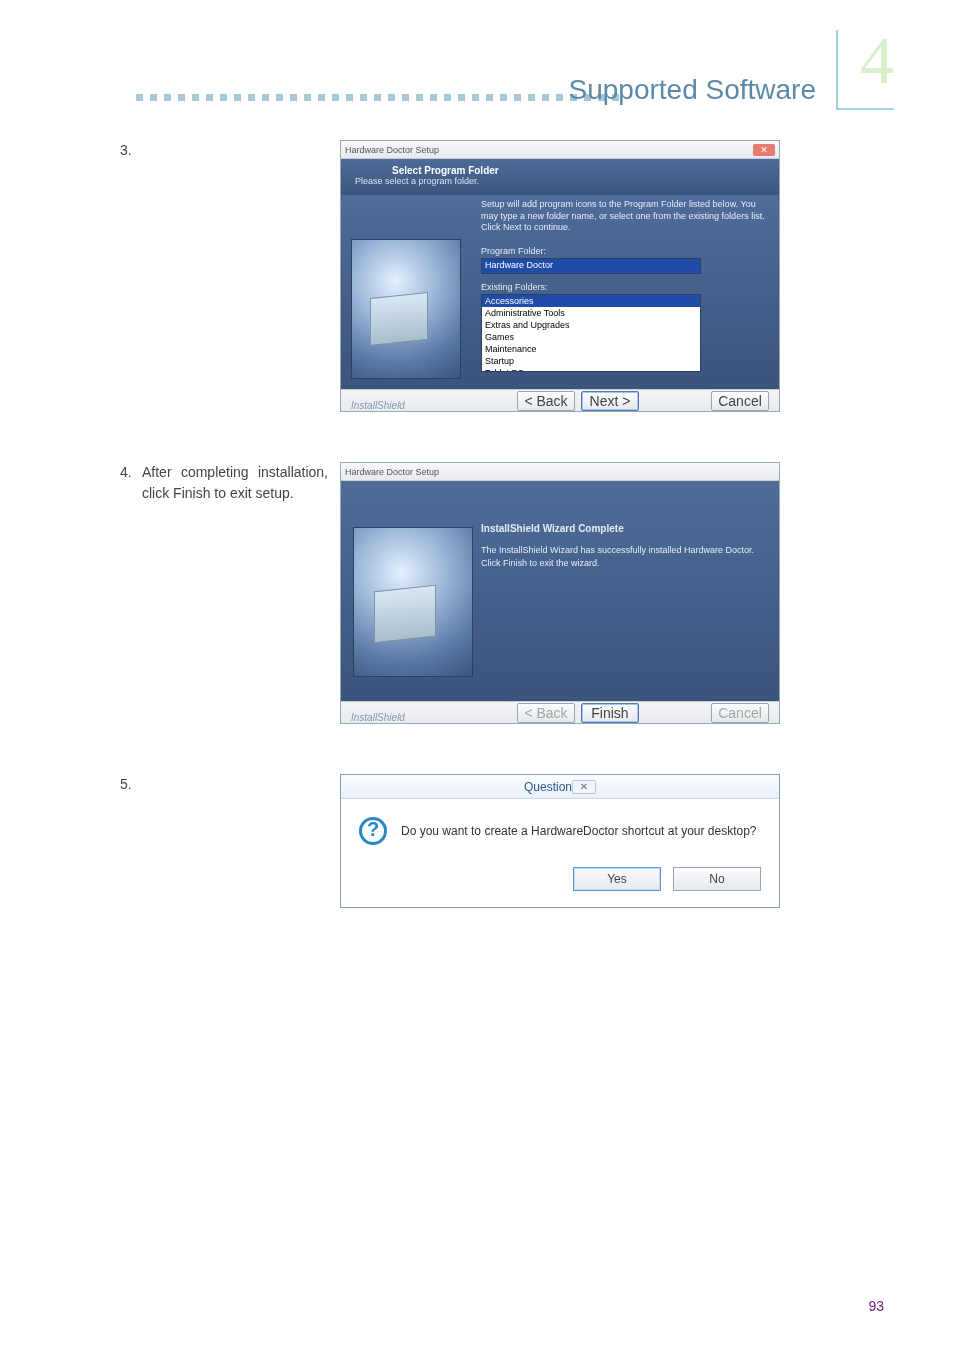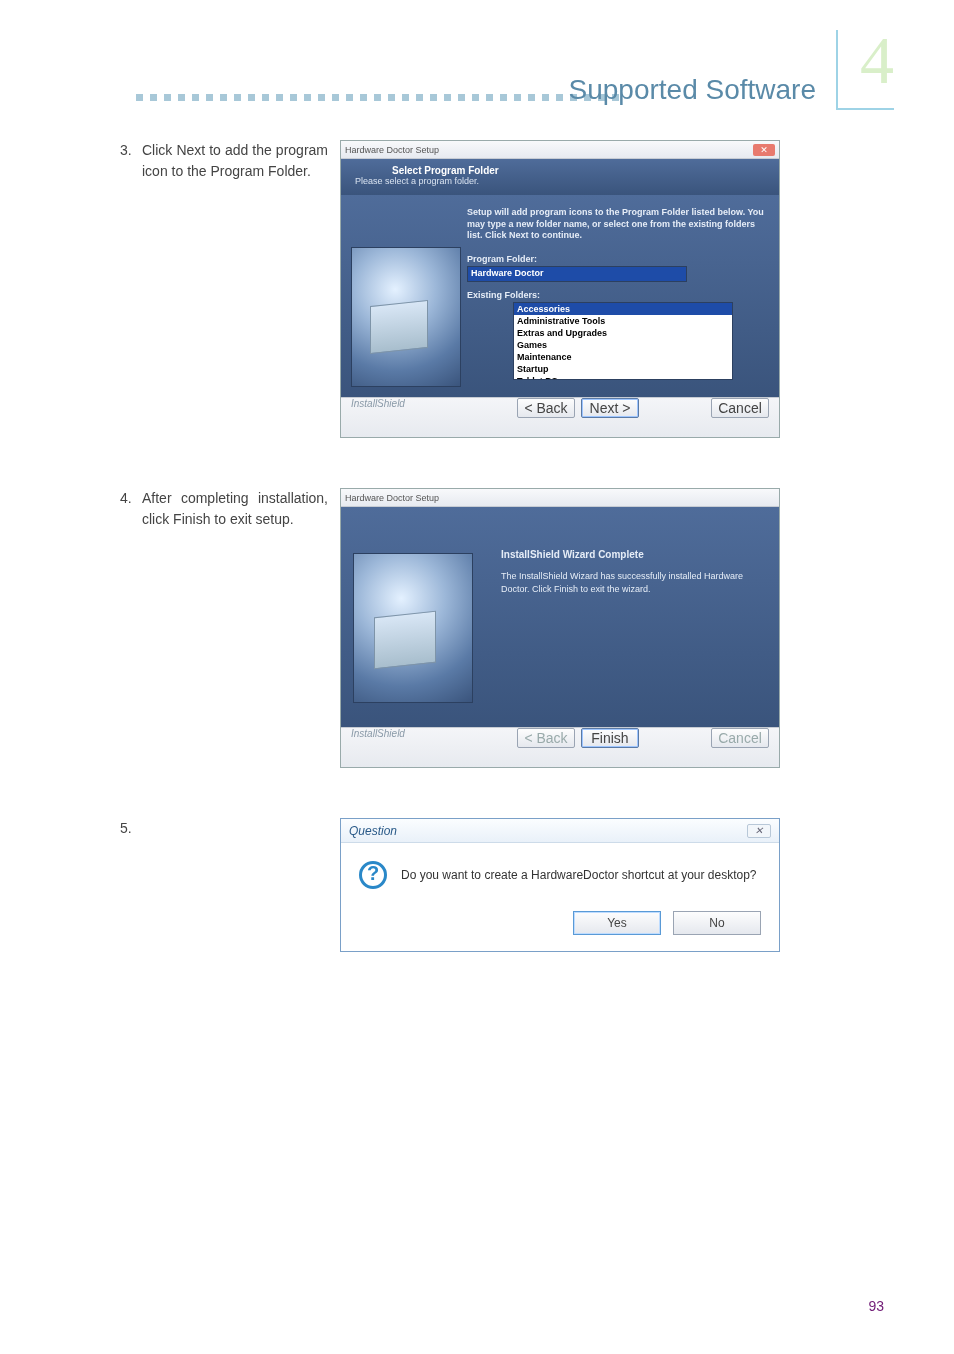--- a/index.html
+++ b/index.html
@@ -90,24 +90,23 @@
     padding: 6px 10px 8px;
     position: relative;
     min-height: 36px;
   }
   .blueband .bbtitle { font-weight: bold; font-size: 10px; margin-left: 41px; }
   .blueband .bbsub { font-size: 9px; margin-left: 4px; color: #d8e2f0; }
   .installer .bluepanel {
     background: linear-gradient(#4f6c9a,#3a547c);
     color: #e6edf7;
     display: flex;
-    padding: 12px 10px 10px;
-    gap: 6px;
+    padding: 4px 10px 10px;
+    gap: 20px;
     min-height: 190px;
-    font-weight: bold;
   }
   .bluepanel .sideimg {
     width: 110px; height: 140px;
     background: radial-gradient(circle at 40% 30%, #e4f1ff 0%, #9cb7d8 35%, #5a7aa6 70%, #3a547c 100%);
     border: 1px solid #2c4060;
     margin-top: 40px;
     position: relative;
   }
   .sideimg::after{
     content:""; position:absolute; left:18px; top:55px; width:56px; height:46px;
@@ -118,47 +117,47 @@
   .right .instruct { font-size: 9px; line-height: 1.3; margin-bottom: 12px; }
   .right label { display:block; font-size:9px; margin-bottom:2px; }
   .right .fld {
     width: 220px; height: 16px; background:#fff;
     color:#000; font-size:9px; padding:1px 3px;
     border:1px solid #2c4060;
   }
   .right .fld.sel { background:#1e4ca8; color:#fff; }
   .right .listbox {
     width: 220px; height: 78px; background:#fff; border:1px solid #2c4060;
-    color:#000; font-size:9px; overflow:hidden;margin-left:46px;
+    color:#000; font-size:9px; overflow:hidden;
   }
   .listbox div { padding:1px 3px; }
   .listbox div.hl { background:#1e4ca8; color:#fff; }
   .installer .footer {
-    height: 40px; background: linear-gradient(#f4f5f8,#e7eaef);
+    height: 22px; background: linear-gradient(#f4f5f8,#e7eaef);
     border-top:1px solid #c7ccd4;
-    display:flex; align-items:flex-start; justify-content:space-between;
+    display:flex; align-items:flex-end; justify-content:space-between;
     padding: 0 10px;
   }
   .footer .brand { color:#8a9aa8; font-style:italic; font-size:10px; }
   .footer .btns { display:flex; gap:6px; }
   .footer .btn {
     min-width:58px; height:20px; font-size:14px;
     background: linear-gradient(#fdfdfd,#e5e8ee);
     border:1px solid #9aa4b3; border-radius:2px;
     display:flex; align-items:center; justify-content:center;
     color:#444;
   }
   .footer .btn.primary { border:1px solid #5a7aa6; box-shadow: 0 0 0 1px #9ec5ff inset; }
   .footer .btn.disabled { color:#9aa; }
   .footer .spacer { width: 60px; }
 
   
   .installer .wizbody {
     background: linear-gradient(#4f6c9a,#3a547c);
-    display:flex; padding:12px; gap:28px; min-height:220px;
+    display:flex; padding:12px; gap:8px; min-height:220px;
     color:#e6edf7;
   }
   .wizbody .sideimg2 {
     width: 120px; height: 150px;
     background: radial-gradient(circle at 40% 30%, #e4f1ff 0%, #9cb7d8 35%, #5a7aa6 70%, #3a547c 100%);
     border:1px solid #2c4060;
     margin-top: 34px;
     position:relative;
   }
   .sideimg2::after{
@@ -173,22 +172,22 @@
   
   .question {
     width: 440px;
     border:1px solid #7aa0c8;
     background:#fff;
     font-family: "Segoe UI", Tahoma, sans-serif;
   }
   .question .qtitle {
     height:24px; background: linear-gradient(#fbfdff,#e9f1f9);
     border-bottom:1px solid #cddbe9;
-    display:flex; align-items:center; justify-content:space-between;
-    padding:0 8px; font-size:12px; color:#2a5a88;font-style:italic;
+    display:flex; align-items:center; justify-content:center;
+    padding:0 8px; font-size:12px; color:#2a5a88;
   }
   .question .qtitle .qclose {
     width:24px; height:14px; border:1px solid #b8c8d8;
     background:#f2f6fa; color:#667; font-size:10px;
     display:flex; align-items:center; justify-content:center;
     border-radius:2px;
   }
   .question .qbody {
     display:flex; align-items:center; gap:14px;
     padding:18px 18px 8px;
@@ -263,21 +262,20 @@
   <div class="chapter-box"></div>
   <div class="chapter-num">4</div>
 </div>
 
 <div class="content">
 
   <div class="step-row">
     <div class="step-text">
       <div class="step-text-inner">
         <div class="step-num">3.</div>
-        <div class="step-body">Click Next to add the pro­gram icon to the Program Folder.</div>
       </div>
     </div>
     <div class="installer">
       <div class="titlebar">
         <span>Hardware Doctor Setup</span>
         <span class="close">✕</span>
       </div>
       <div class="blueband">
         <div class="bbtitle">Select Program Folder</div>
         <div class="bbsub">Please select a program folder.</div>

